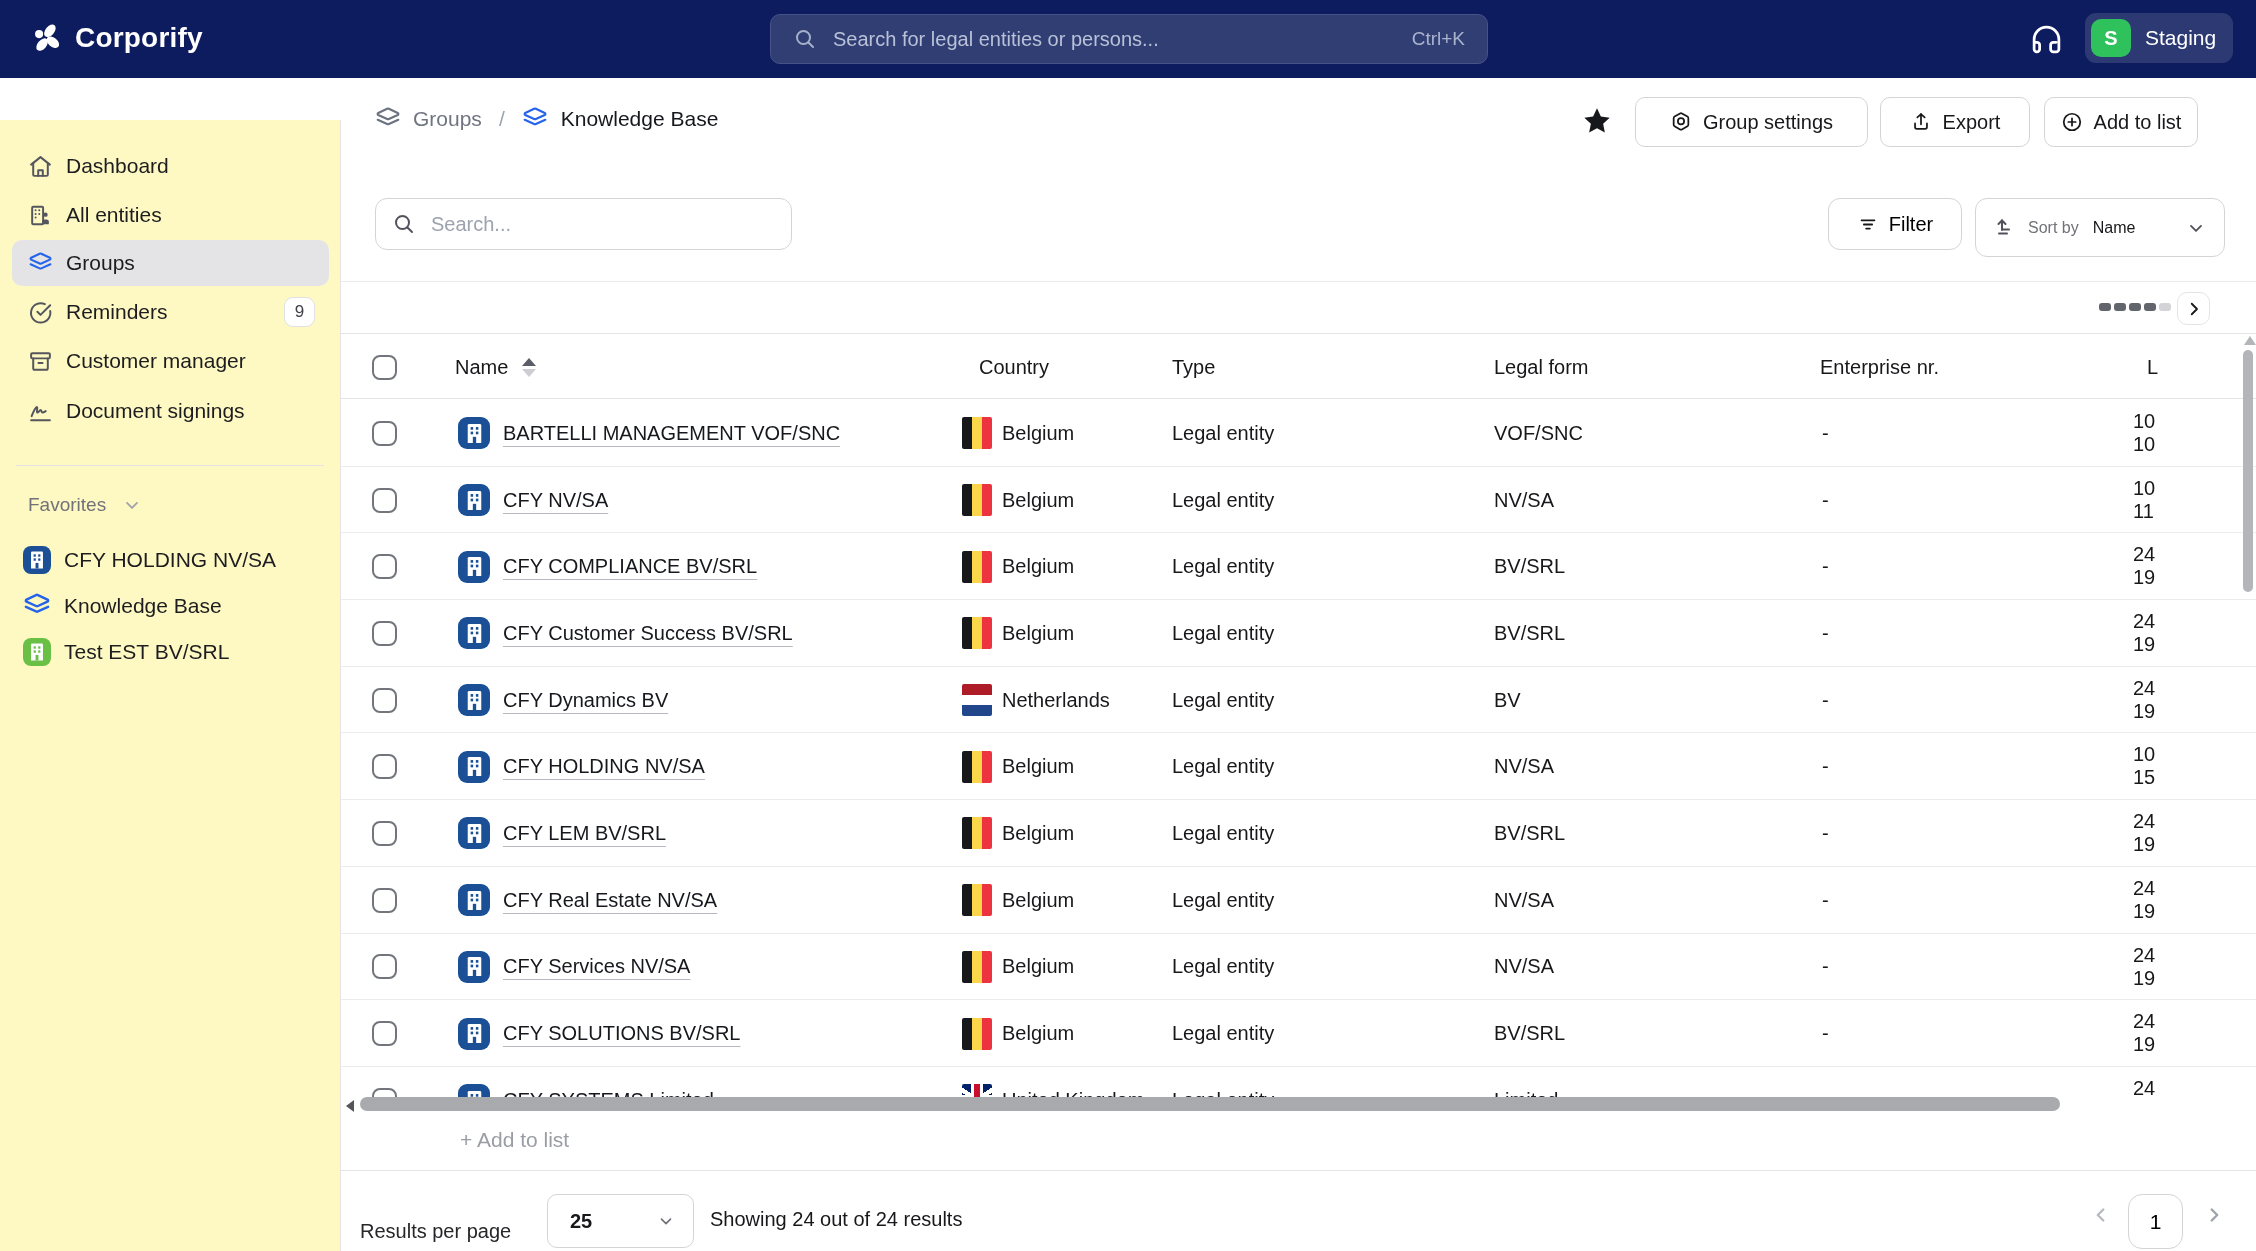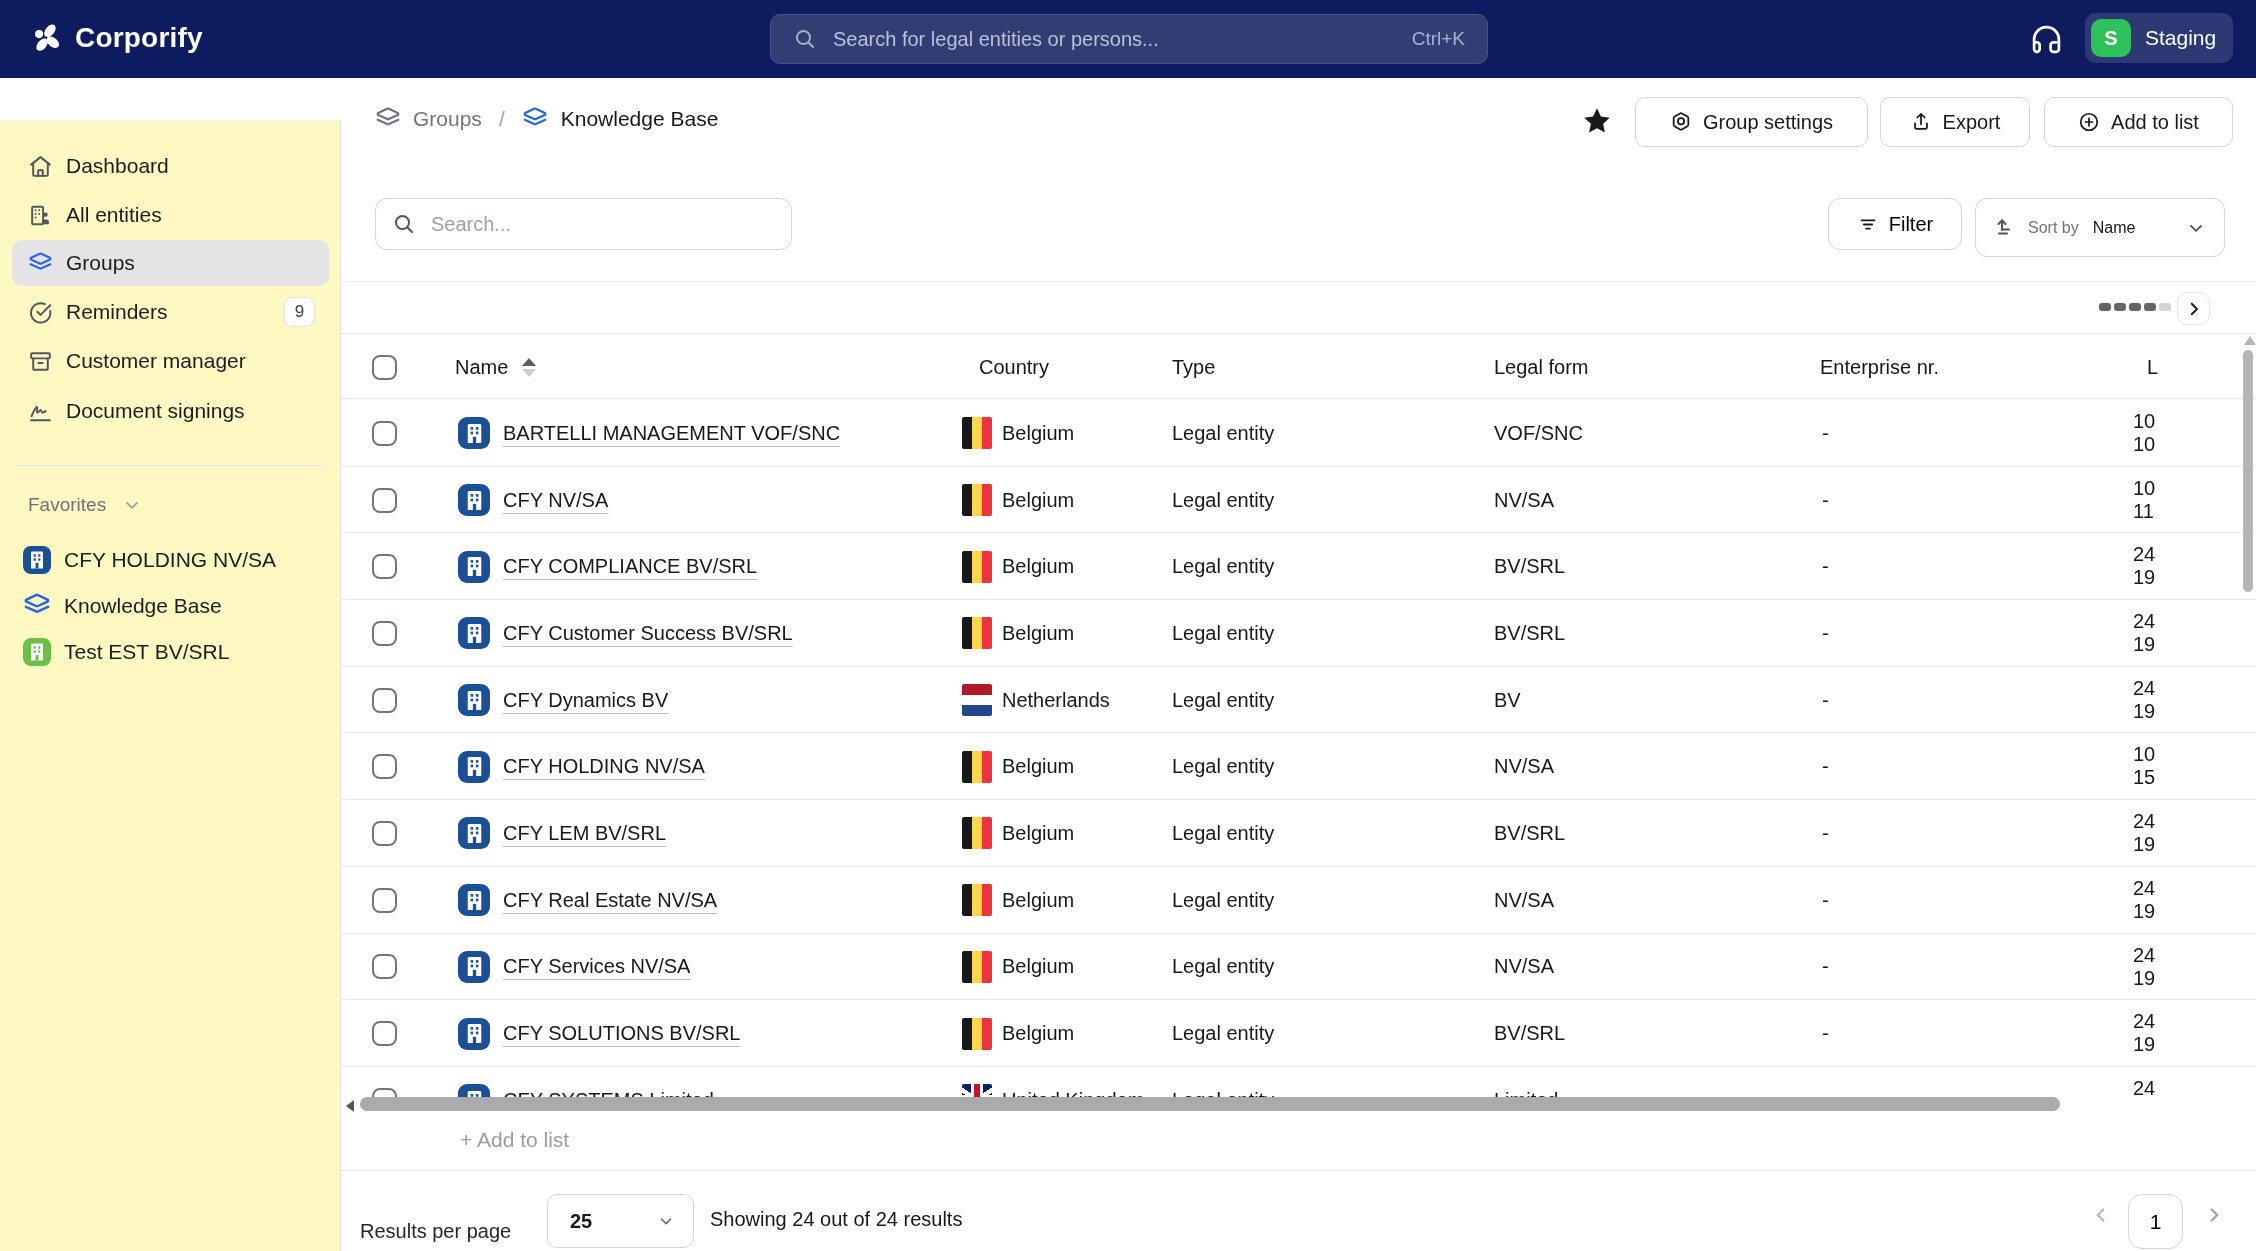--- a/index.html
+++ b/index.html
@@ -36,21 +36,21 @@
   
   .breadcrumb { position:absolute; left:375px; top:106px; display:flex; align-items:center; }
   .bc-groups { color:#6f7580; font-size:21px; margin-left:12px; }
   .bc-sep { color:#9ca3af; font-size:21px; margin:0 17px; }
   .bc-current { color:#16181d; font-size:21px; font-weight:500; margin-left:13px; }
   .star-btn { position:absolute; left:1581px; top:105px; width:32px; height:32px; color:#17181b; cursor:pointer; }
   .hbtn { position:absolute; top:97px; height:50px; background:#fff; border:1px solid #d4d4d8; border-radius:10px; display:flex; align-items:center; justify-content:center; gap:11px; font-size:20px; font-weight:500; color:#18181b; cursor:pointer; }
   .hbtn svg { width:22px; height:22px; }
   .btn-settings { left:1635px; width:233px; }
   .btn-export { left:1880px; width:150px; }
-  .btn-addlist { left:2044px; width:189px; }
+  .btn-addlist { left:2044px; width:154px; }
 
   
   .lsearch { position:absolute; left:375px; top:198px; width:417px; height:52px; border:1px solid #d4d4d8; border-radius:12px; background:#fff; display:flex; align-items:center; padding:0 16px; }
   .lsearch .ph { color:#9ca3af; font-size:20px; margin-left:15px; }
   .btn-filter { position:absolute; left:1828px; top:198px; width:134px; height:52px; border:1px solid #d4d4d8; border-radius:12px; background:#fff; display:flex; align-items:center; justify-content:center; gap:10px; font-size:20px; font-weight:500; cursor:pointer; }
   .btn-sort { position:absolute; left:1975px; top:198px; width:250px; height:59px; border:1px solid #d4d4d8; border-radius:12px; background:#fff; display:flex; align-items:center; padding:0 18px; gap:10px; font-size:16px; cursor:pointer; }
   .sort-muted { color:#71717a; }
   .sort-value { color:#18181b; margin-left:4px; }
   .divider-a { position:absolute; left:341px; right:0; top:281px; height:1px; background:#ececee; }
   .pager-dots { position:absolute; left:2099px; top:303px; display:flex; gap:3px; align-items:center; }

